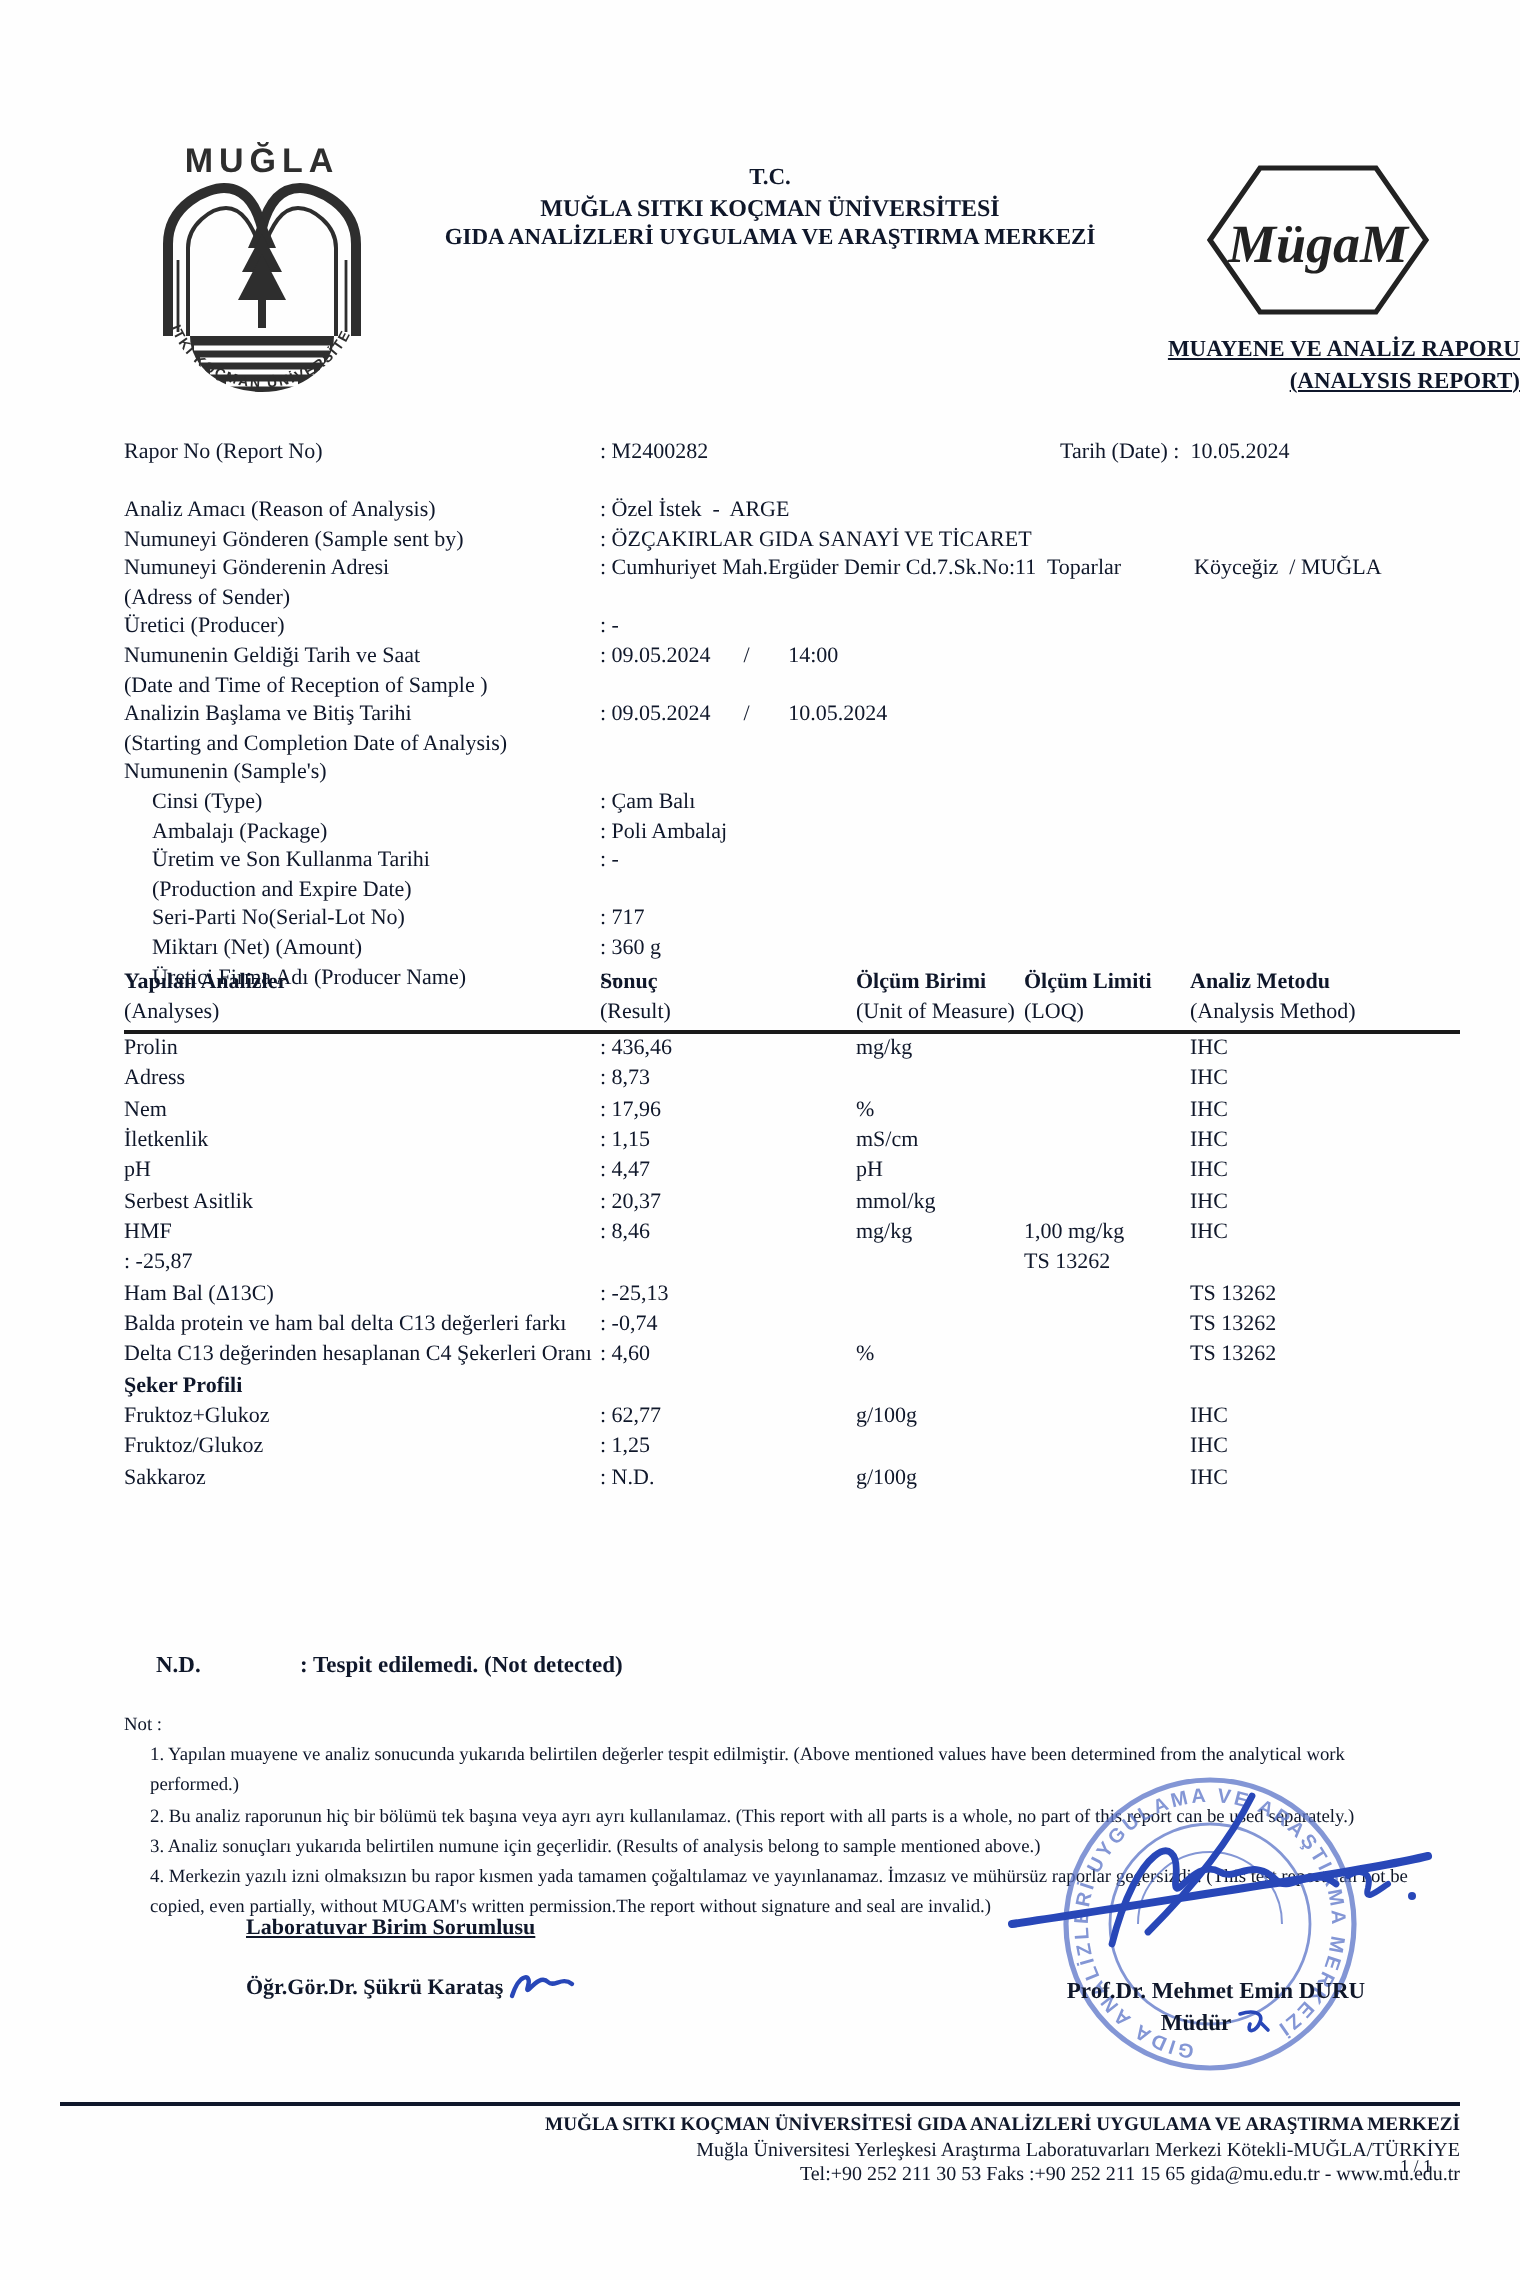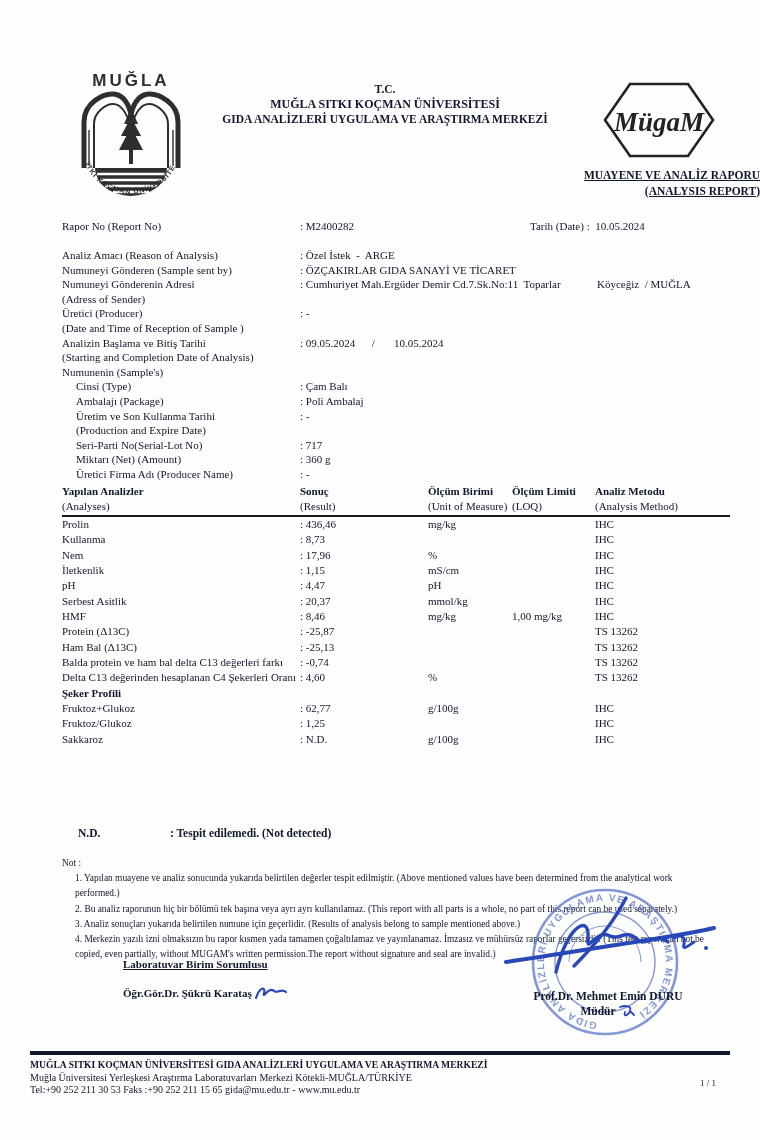--- a/index.html
+++ b/index.html
@@ -28,38 +28,38 @@
   .analyses{position:absolute;left:62px;top:484px;width:668px;font-size:11px;}
   .t-grid{display:grid;grid-template-columns:238px 128px 84px 83px 1fr;}
   .t-head{line-height:14.5px;border-bottom:2.5px solid #1a1a1a;padding-bottom:2px;}
   .t-head .h1{font-weight:bold;}
   .t-row{line-height:15.35px;}
   .t-row .cell{white-space:pre;}
   .t-row.section .cell{font-weight:bold;}
 
   
   .legend{position:absolute;left:78px;top:827px;display:grid;grid-template-columns:72px auto;
-          font-size:11.5px;font-weight:bold;gap:20px;}
+          font-size:11.5px;font-weight:bold;}
   .notes{position:absolute;left:62px;top:856px;width:645px;font-size:9.4px;line-height:15.2px;}
   .notes .note-item{margin-left:13px;}
 
   
   .sign-left{position:absolute;left:123px;top:958px;font-size:11px;}
   .sl-title{font-weight:bold;text-decoration:underline;margin-bottom:13px;}
   .sl-name{font-weight:bold;display:inline-block;}
   .sig-small{display:inline-block;vertical-align:middle;margin-left:2px;}
   .sign-right{position:absolute;left:498px;top:979px;width:220px;text-align:center;font-size:11.5px;z-index:4;}
   .sr-name{font-weight:bold;margin-top:11px;}
   .sr-role{font-weight:bold;margin-top:2px;}
   .seal{position:absolute;left:525px;top:882px;z-index:2;}
   .big-sig{position:absolute;left:498px;top:890px;z-index:3;}
 
   
-  .footer{position:absolute;left:30px;top:1051px;width:700px;border-top:4px solid #0f172a;
-          text-align:left;padding-top:4px;line-height:12.5px;}
+  .footer{position:absolute;left:30px;top:1051px;width:700px;border-top:2px solid #0f172a;
+          text-align:right;padding-top:4px;line-height:12.5px;}
   .f-1{font-size:9.6px;font-weight:bold;}
   .f-2,.f-3{font-size:10px;}
   .pageno{position:absolute;left:700px;top:1078px;font-size:9px;}
 </style>
 </head>
 <body>
 
 <div class="page">
 
   <div class="logo-left">
@@ -143,20 +143,25 @@
         <span class="val"></span>
         <span class="val"></span>
       </div>
 
       <div class="info-row">
         <span class="lbl">Üretici (Producer)</span>
         <span class="val">: -</span>
         <span class="val"></span>
       </div>
 
+      <div class="info-row">
+        <span class="lbl">Numunenin Geldiği Tarih ve Saat</span>
+        <span class="val">: 09.05.2024      /       14:00</span>
+        <span class="val"></span>
+      </div>
 
       <div class="info-row">
         <span class="lbl">(Date and Time of Reception of Sample )</span>
         <span class="val"></span>
         <span class="val"></span>
       </div>
 
       <div class="info-row">
         <span class="lbl">Analizin Başlama ve Bitiş Tarihi</span>
         <span class="val">: 09.05.2024      /       10.05.2024</span>
@@ -230,21 +235,21 @@
 
         <div class="t-grid t-row">
           <span class="cell">Prolin</span>
           <span class="cell">: 436,46</span>
           <span class="cell">mg/kg</span>
           <span class="cell"></span>
           <span class="cell">IHC</span>
         </div>
 
         <div class="t-grid t-row">
-          <span class="cell">Kullanma</span>
+          <span class="cell">Adress</span>
           <span class="cell">: 8,73</span>
           <span class="cell"></span>
           <span class="cell"></span>
           <span class="cell">IHC</span>
         </div>
 
         <div class="t-grid t-row">
           <span class="cell">Nem</span>
           <span class="cell">: 17,96</span>
           <span class="cell">%</span>
@@ -278,21 +283,20 @@
 
         <div class="t-grid t-row">
           <span class="cell">HMF</span>
           <span class="cell">: 8,46</span>
           <span class="cell">mg/kg</span>
           <span class="cell">1,00 mg/kg</span>
           <span class="cell">IHC</span>
         </div>
 
         <div class="t-grid t-row">
-          <span class="cell">Protein (Δ13C)</span>
           <span class="cell">: -25,87</span>
           <span class="cell"></span>
           <span class="cell"></span>
           <span class="cell">TS 13262</span>
         </div>
 
         <div class="t-grid t-row">
           <span class="cell">Ham Bal (Δ13C)</span>
           <span class="cell">: -25,13</span>
           <span class="cell"></span>

